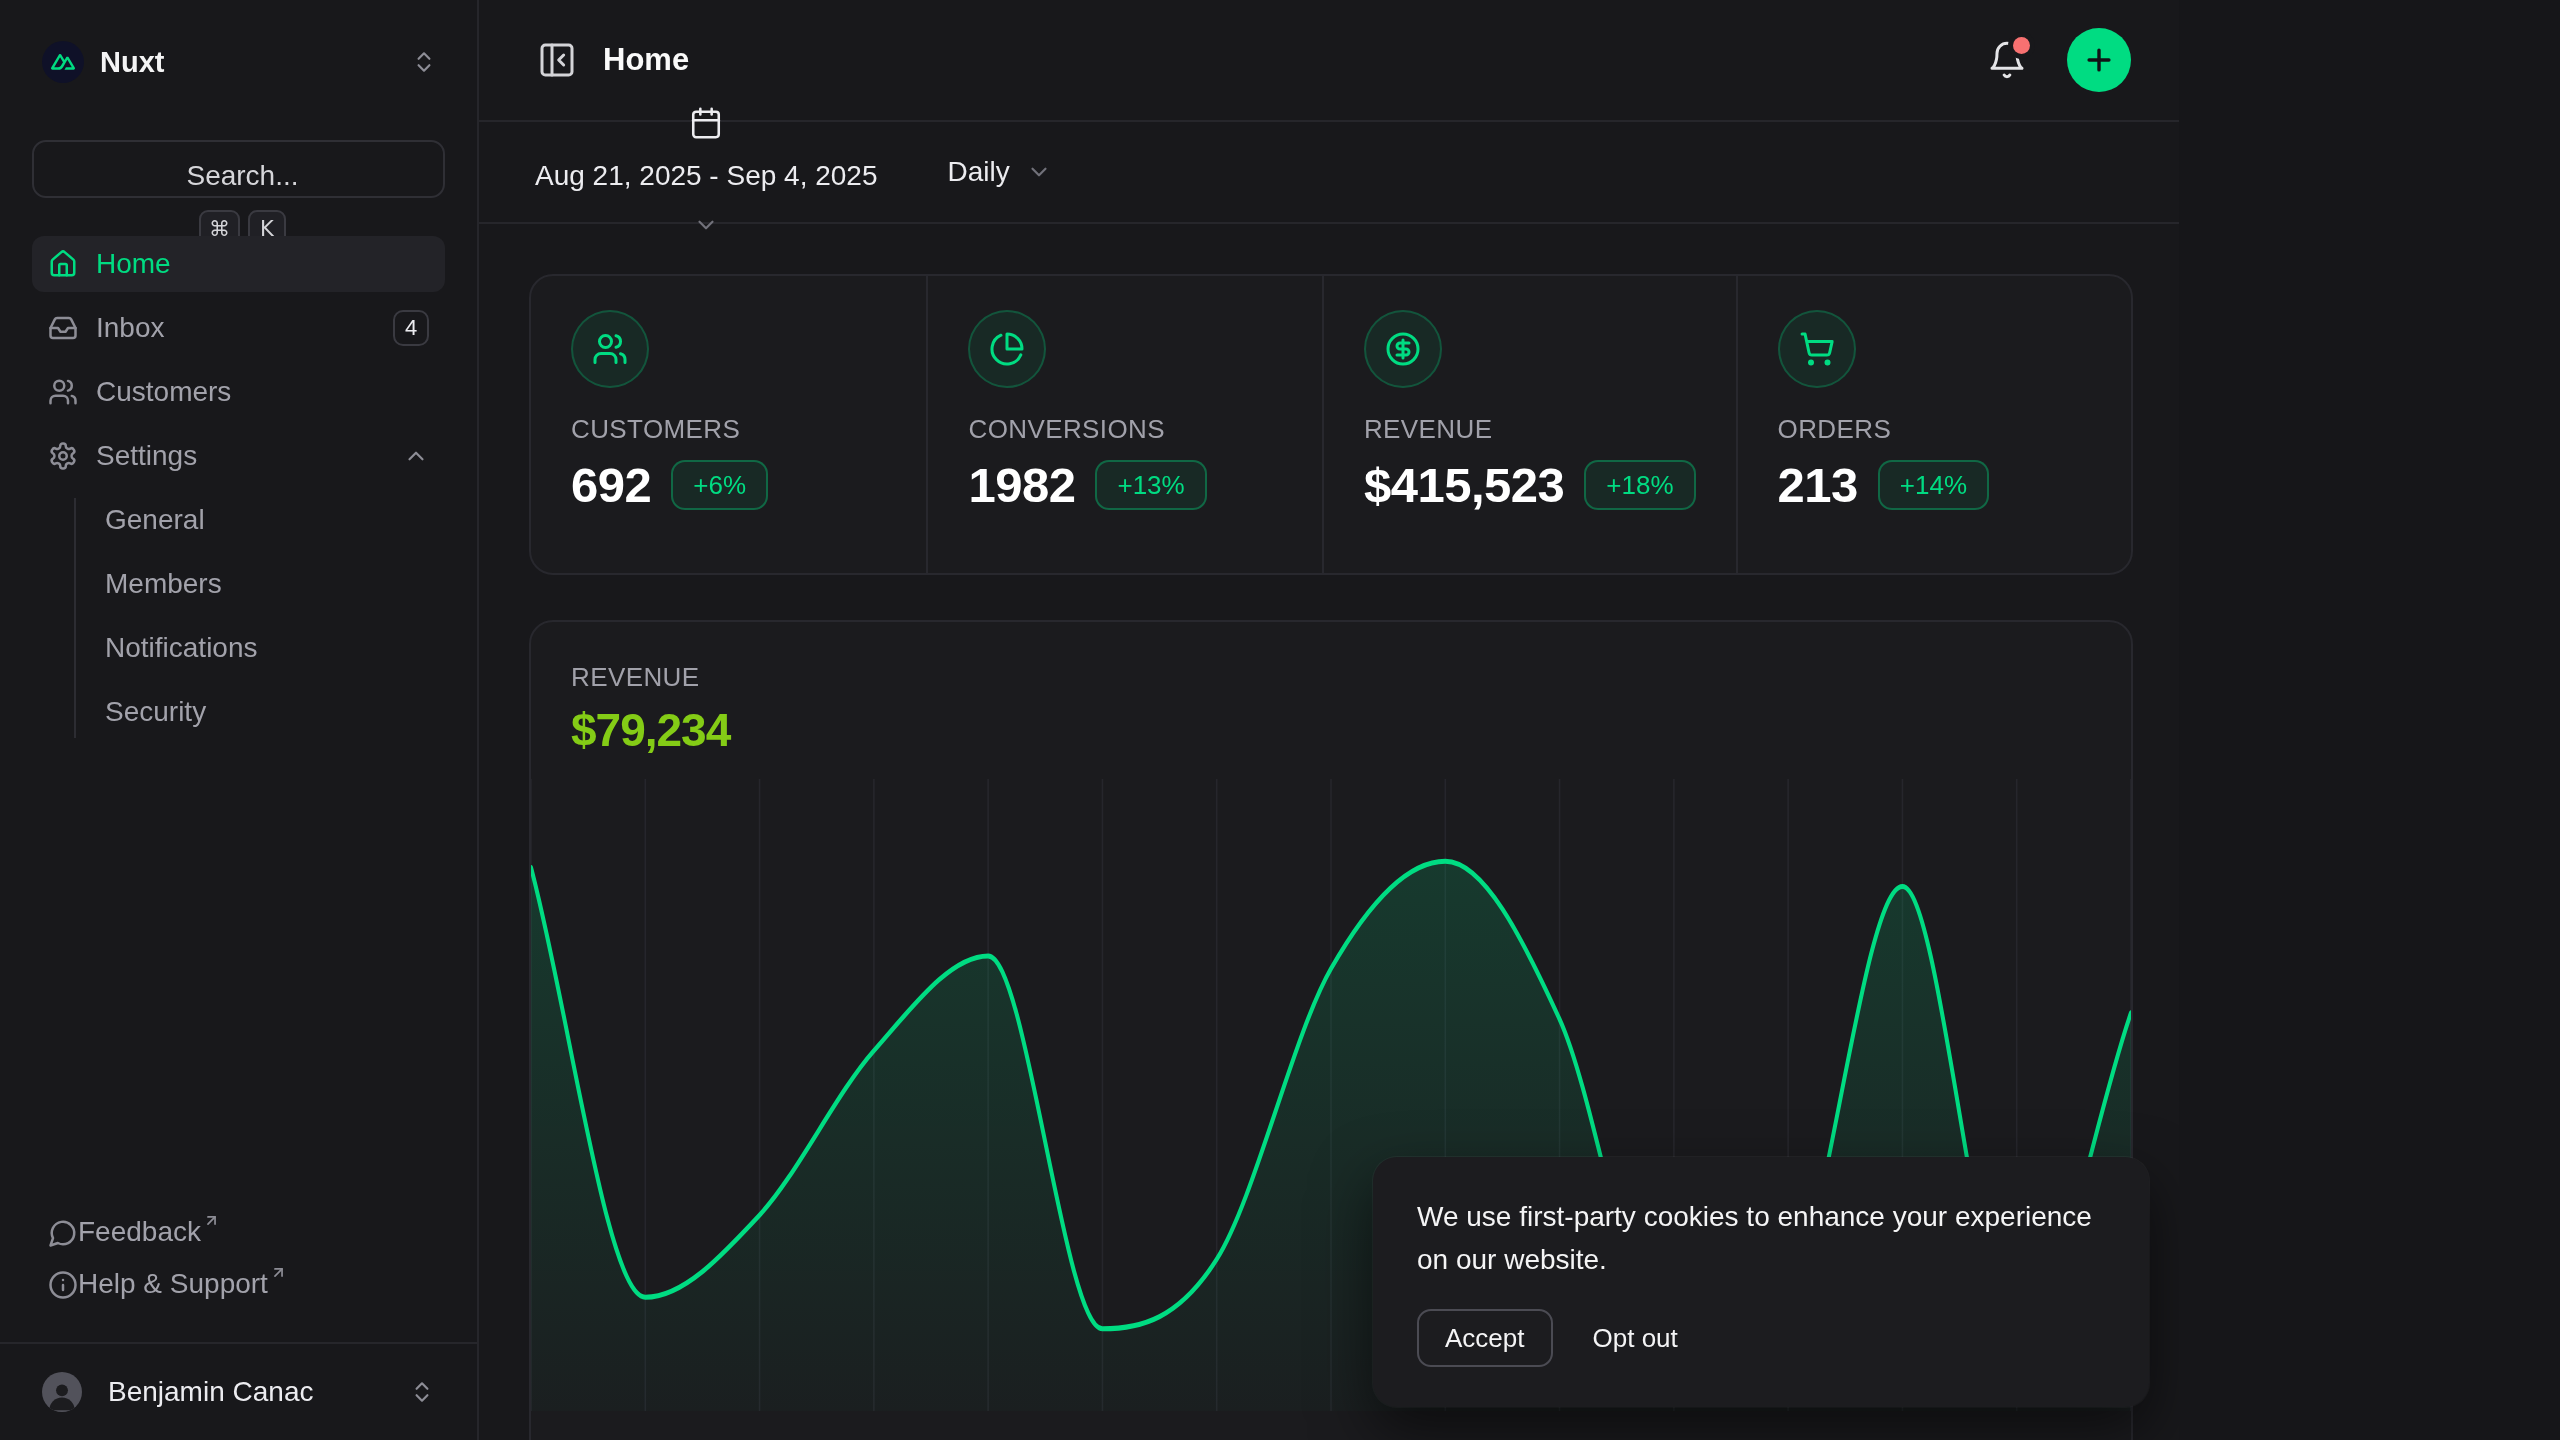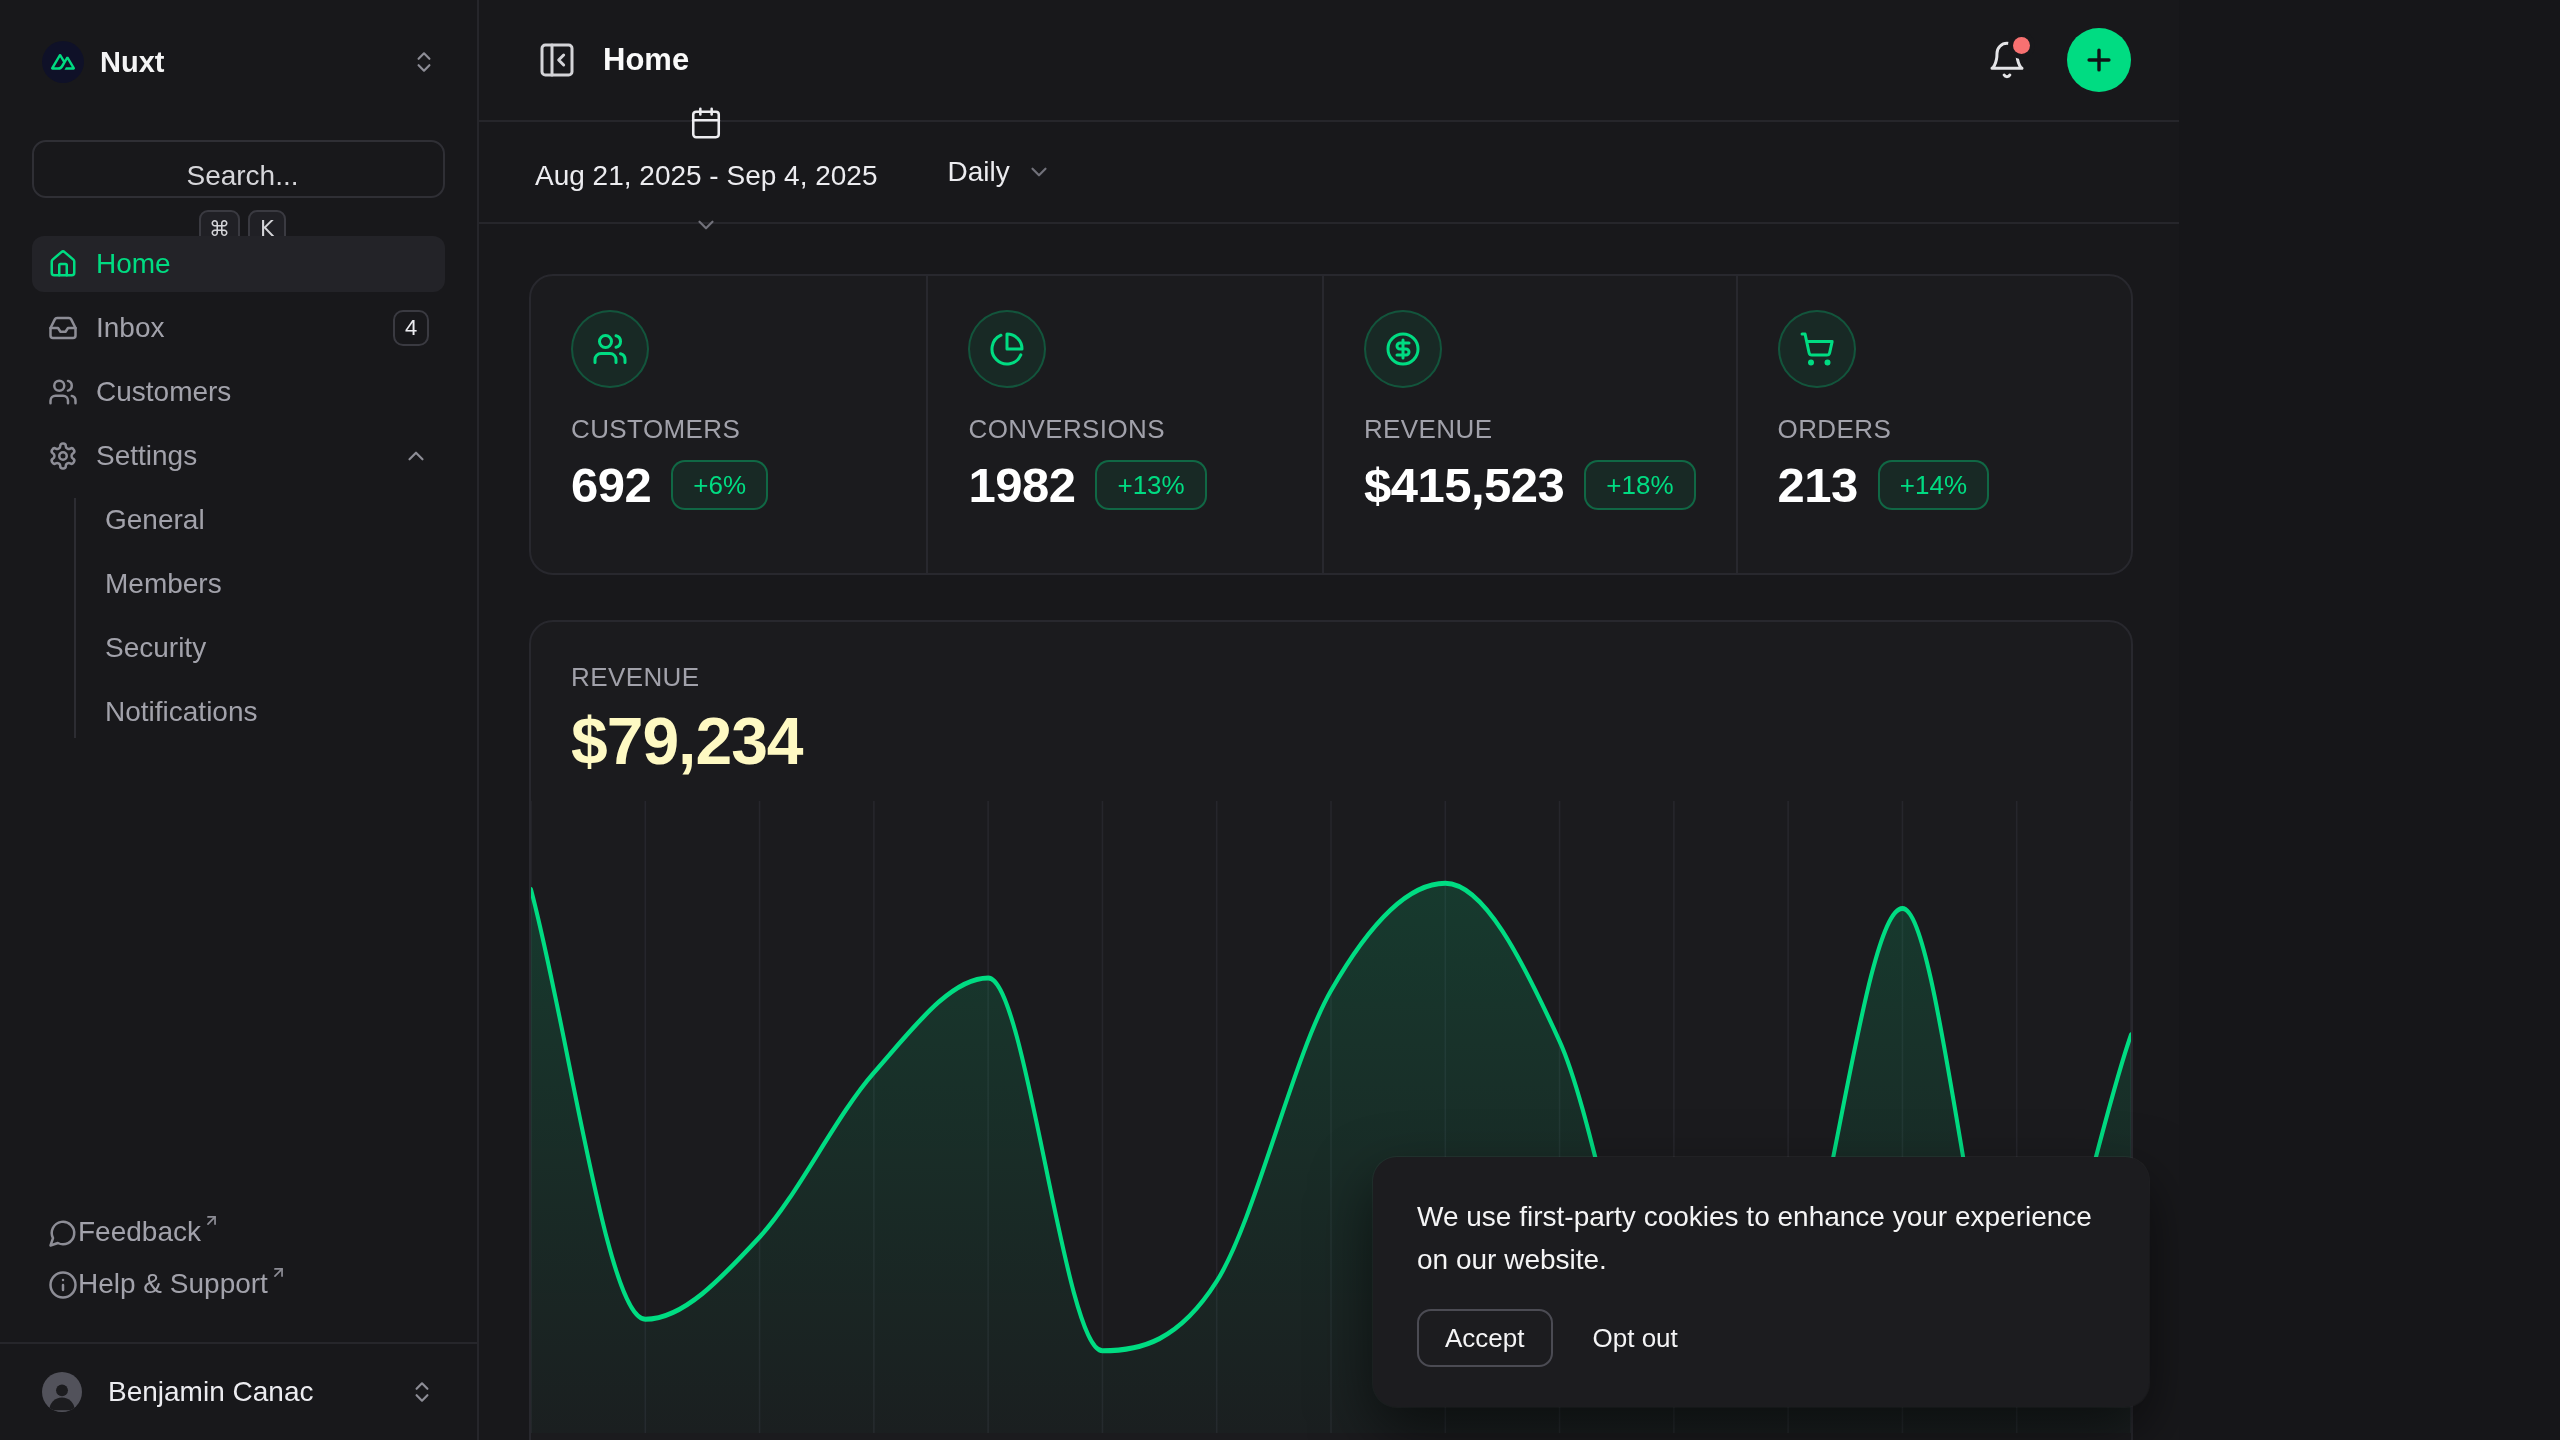--- a/index.html
+++ b/index.html
@@ -104,21 +104,21 @@
   .stat-value-row { margin-top:12px; display:flex; align-items:center; gap:20px; }
   .stat-value { font-size:49px; font-weight:700; color:#ffffff; letter-spacing:-.5px; }
   .delta-badge { height:50px; padding:0 20px; display:flex; align-items:center; border-radius:14px;
                  font-size:26px; color:#00dc82; background:rgba(0,220,130,.08);
                  border:2px solid rgba(0,220,130,.35); }
 
   .revenue-card { margin-top:45px; border:2px solid #28282e; border-radius:24px; background:#1b1b1e;
                   height:900px; overflow:hidden; }
   .revenue-head { padding:40px 40px 0; }
   .rev-label { font-size:26px; color:#a1a1aa; letter-spacing:.4px; }
-  .rev-value { margin-top:10px; font-size:66px; font-weight:700; color:#fef9c3; letter-spacing:-1px; }
+  .rev-value { margin-top:10px; font-size:46px; font-weight:700; color:#84cc16; letter-spacing:-1px; }
   .chart-wrap { margin-top:22px; height:632px; }
   #revenue-chart { display:block; width:100%; height:632px; }
 
   .cookie { position:absolute; right:30px; bottom:33px; width:776px; border-radius:24px; background:#1c1c1f;
             box-shadow:0 24px 60px rgba(0,0,0,.55), 0 0 0 1px rgba(255,255,255,.05);
             padding:38px 44px 40px; }
   .cookie-text { font-size:28px; line-height:43px; color:#f4f4f5; }
   .cookie-actions { margin-top:28px; display:flex; align-items:center; gap:14px; }
   .accept-btn { height:58px; padding:0 26px; border-radius:14px; border:2px solid #4b4b53;
                 background:transparent; color:#f4f4f5; font-size:26px; display:flex; align-items:center; cursor:pointer; }
@@ -199,24 +199,24 @@
       </button>
 
       <div class="submenu">
         <button class="sub-item">
             <span>General</span>
           </button>
         <button class="sub-item">
             <span>Members</span>
           </button>
         <button class="sub-item">
-            <span>Security</span>
+            <span>Notifications</span>
           </button>
         <button class="sub-item">
-            <span>Notifications</span>
+            <span>Security</span>
           </button>
       </div>
     </nav>
 
     <div class="sidebar-footer">
       <button class="foot-item">
         <svg class="ic nav-ic" viewBox="0 0 24 24" fill="none" stroke="currentColor" stroke-width="2" stroke-linecap="round" stroke-linejoin="round">
             <path d="M7.9 20A9 9 0 1 0 4 16.1L2 22Z"></path>
           </svg>
         <span>Feedback</span>

